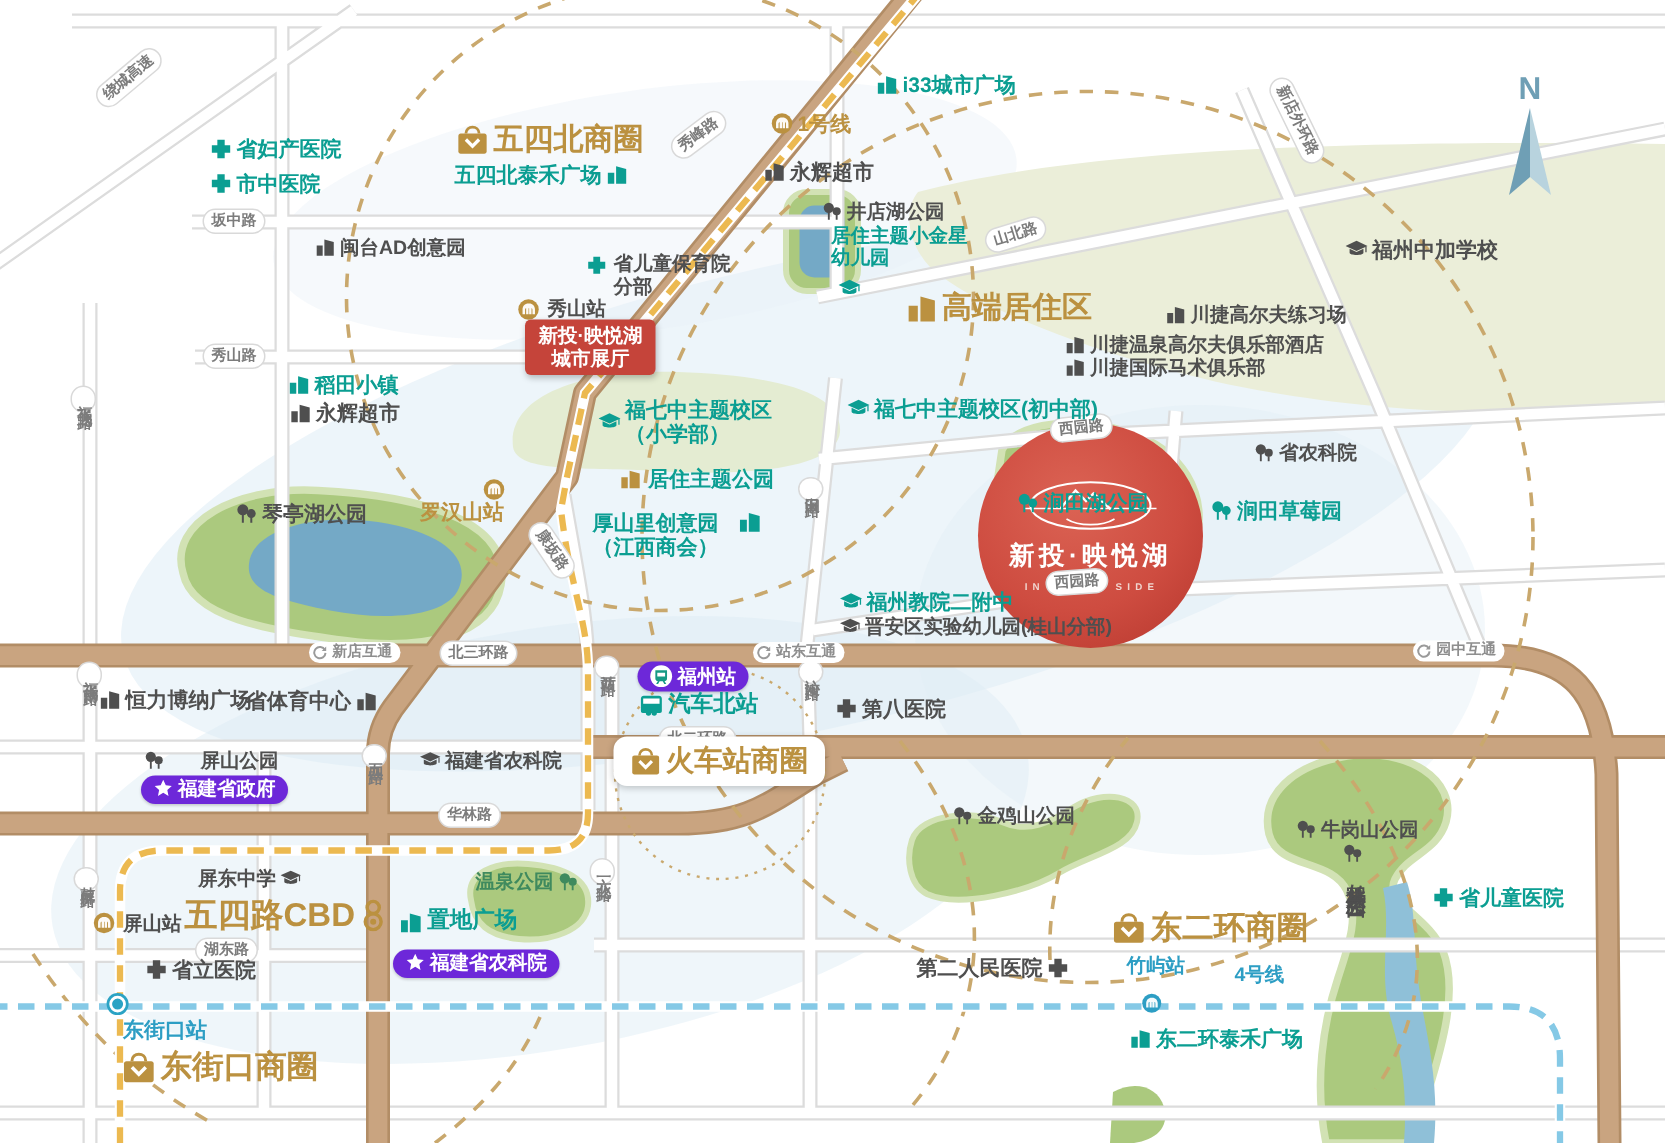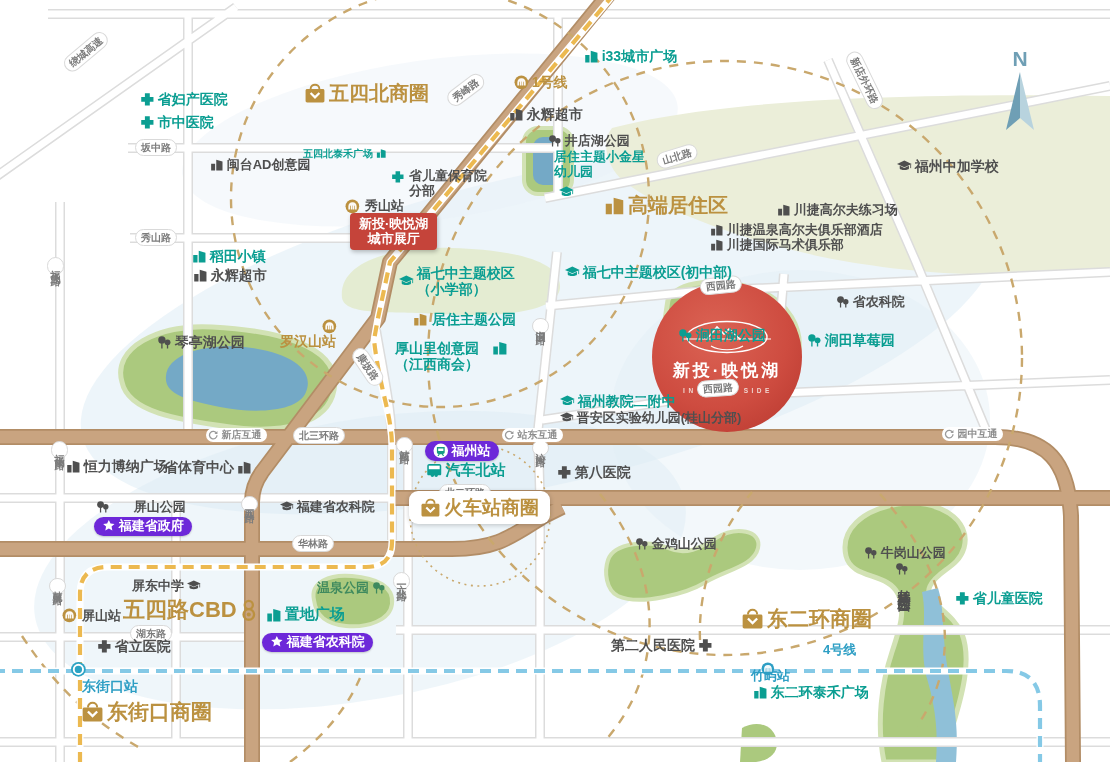--- a/index.html
+++ b/index.html
@@ -220,21 +220,21 @@
       <div class="lbl c-gold" style="left: 304px; top: 82px; font-size: 20px;">
         <span class="ic">
           <svg viewBox="0 0 14 14" style="width:1.1em;height:1.1em">
             <path fill="currentColor" d="M2 4.5h10c.6 0 1 .4 1 1V12c0 .6-.4 1-1 1H2c-.6 0-1-.4-1-1V5.5c0-.6.4-1 1-1z"></path>
             <path fill="none" stroke="currentColor" stroke-width="1.2" d="M4.2 4.5C4.2.8 9.8.8 9.8 4.5"></path>
             <path fill="none" stroke="#fff" stroke-width="1.4" d="M4.2 7l2.8 2.8L9.8 7"></path>
           </svg>
         </span>
         <span class="tx">五四北商圈</span>
       </div>
-      <div class="lbl c-teal" style="left: 303px; top: 109px; font-size: 10px; margin-top: 39px;">
+      <div class="lbl c-teal" style="left: 303px; top: 109px; font-size: 14px;">
         <span class="tx">五四北泰禾广场</span>
         <span class="ic">
           <svg viewBox="0 0 12 12">
             <path fill="currentColor" d="M1 11V5h3.5v6zM5.5 11V1.5L11 3v8z"></path>
           </svg>
         </span>
       </div>
       <div class="lbl c-dark" style="left: 210px; top: 158px; font-size: 13px;">
         <span class="ic">
           <svg viewBox="0 0 12 12">
@@ -685,21 +685,21 @@
       <div class="lbl c-gold" style="left: 741px; top: 607px; font-size: 21px;">
         <span class="ic">
           <svg viewBox="0 0 14 14" style="width:1.1em;height:1.1em">
             <path fill="currentColor" d="M2 4.5h10c.6 0 1 .4 1 1V12c0 .6-.4 1-1 1H2c-.6 0-1-.4-1-1V5.5c0-.6.4-1 1-1z"></path>
             <path fill="none" stroke="currentColor" stroke-width="1.2" d="M4.2 4.5C4.2.8 9.8.8 9.8 4.5"></path>
             <path fill="none" stroke="#fff" stroke-width="1.4" d="M4.2 7l2.8 2.8L9.8 7"></path>
           </svg>
         </span>
         <span class="tx">东二环商圈</span>
       </div>
-      <div class="lbl c-blue" style="left: 751px; top: 669px; font-size: 13px; align-items: center;">
+      <div class="lbl c-blue" style="left: 751px; top: 637px; font-size: 13px; align-items: center;">
         <span class="tx">竹屿站</span>
       </div>
       <div class="lbl c-blue" style="left: 823px; top: 643px; font-size: 13px;">
         <span class="tx">4号线</span>
       </div>
       <div class="lbl c-blue" style="left: 761px; top: 662px; font-size: 13px;">
         <span class="ic">
           <svg viewBox="0 0 14 14">
             <circle cx="7" cy="7" r="6.5" fill="currentColor"></circle>
             <path fill="#fff" opacity=".95" d="M7 3.2c-2.4 0-3.8 1.6-3.8 3.9V10h1.6V7.2c0-.6.2-1 .7-1V10h1.5V6.2h.4V10h1.5V6.2c.4 0 .6.4.6 1V10h1.6V7.1c0-2.3-1.5-3.9-3.7-3.9z"></path>

